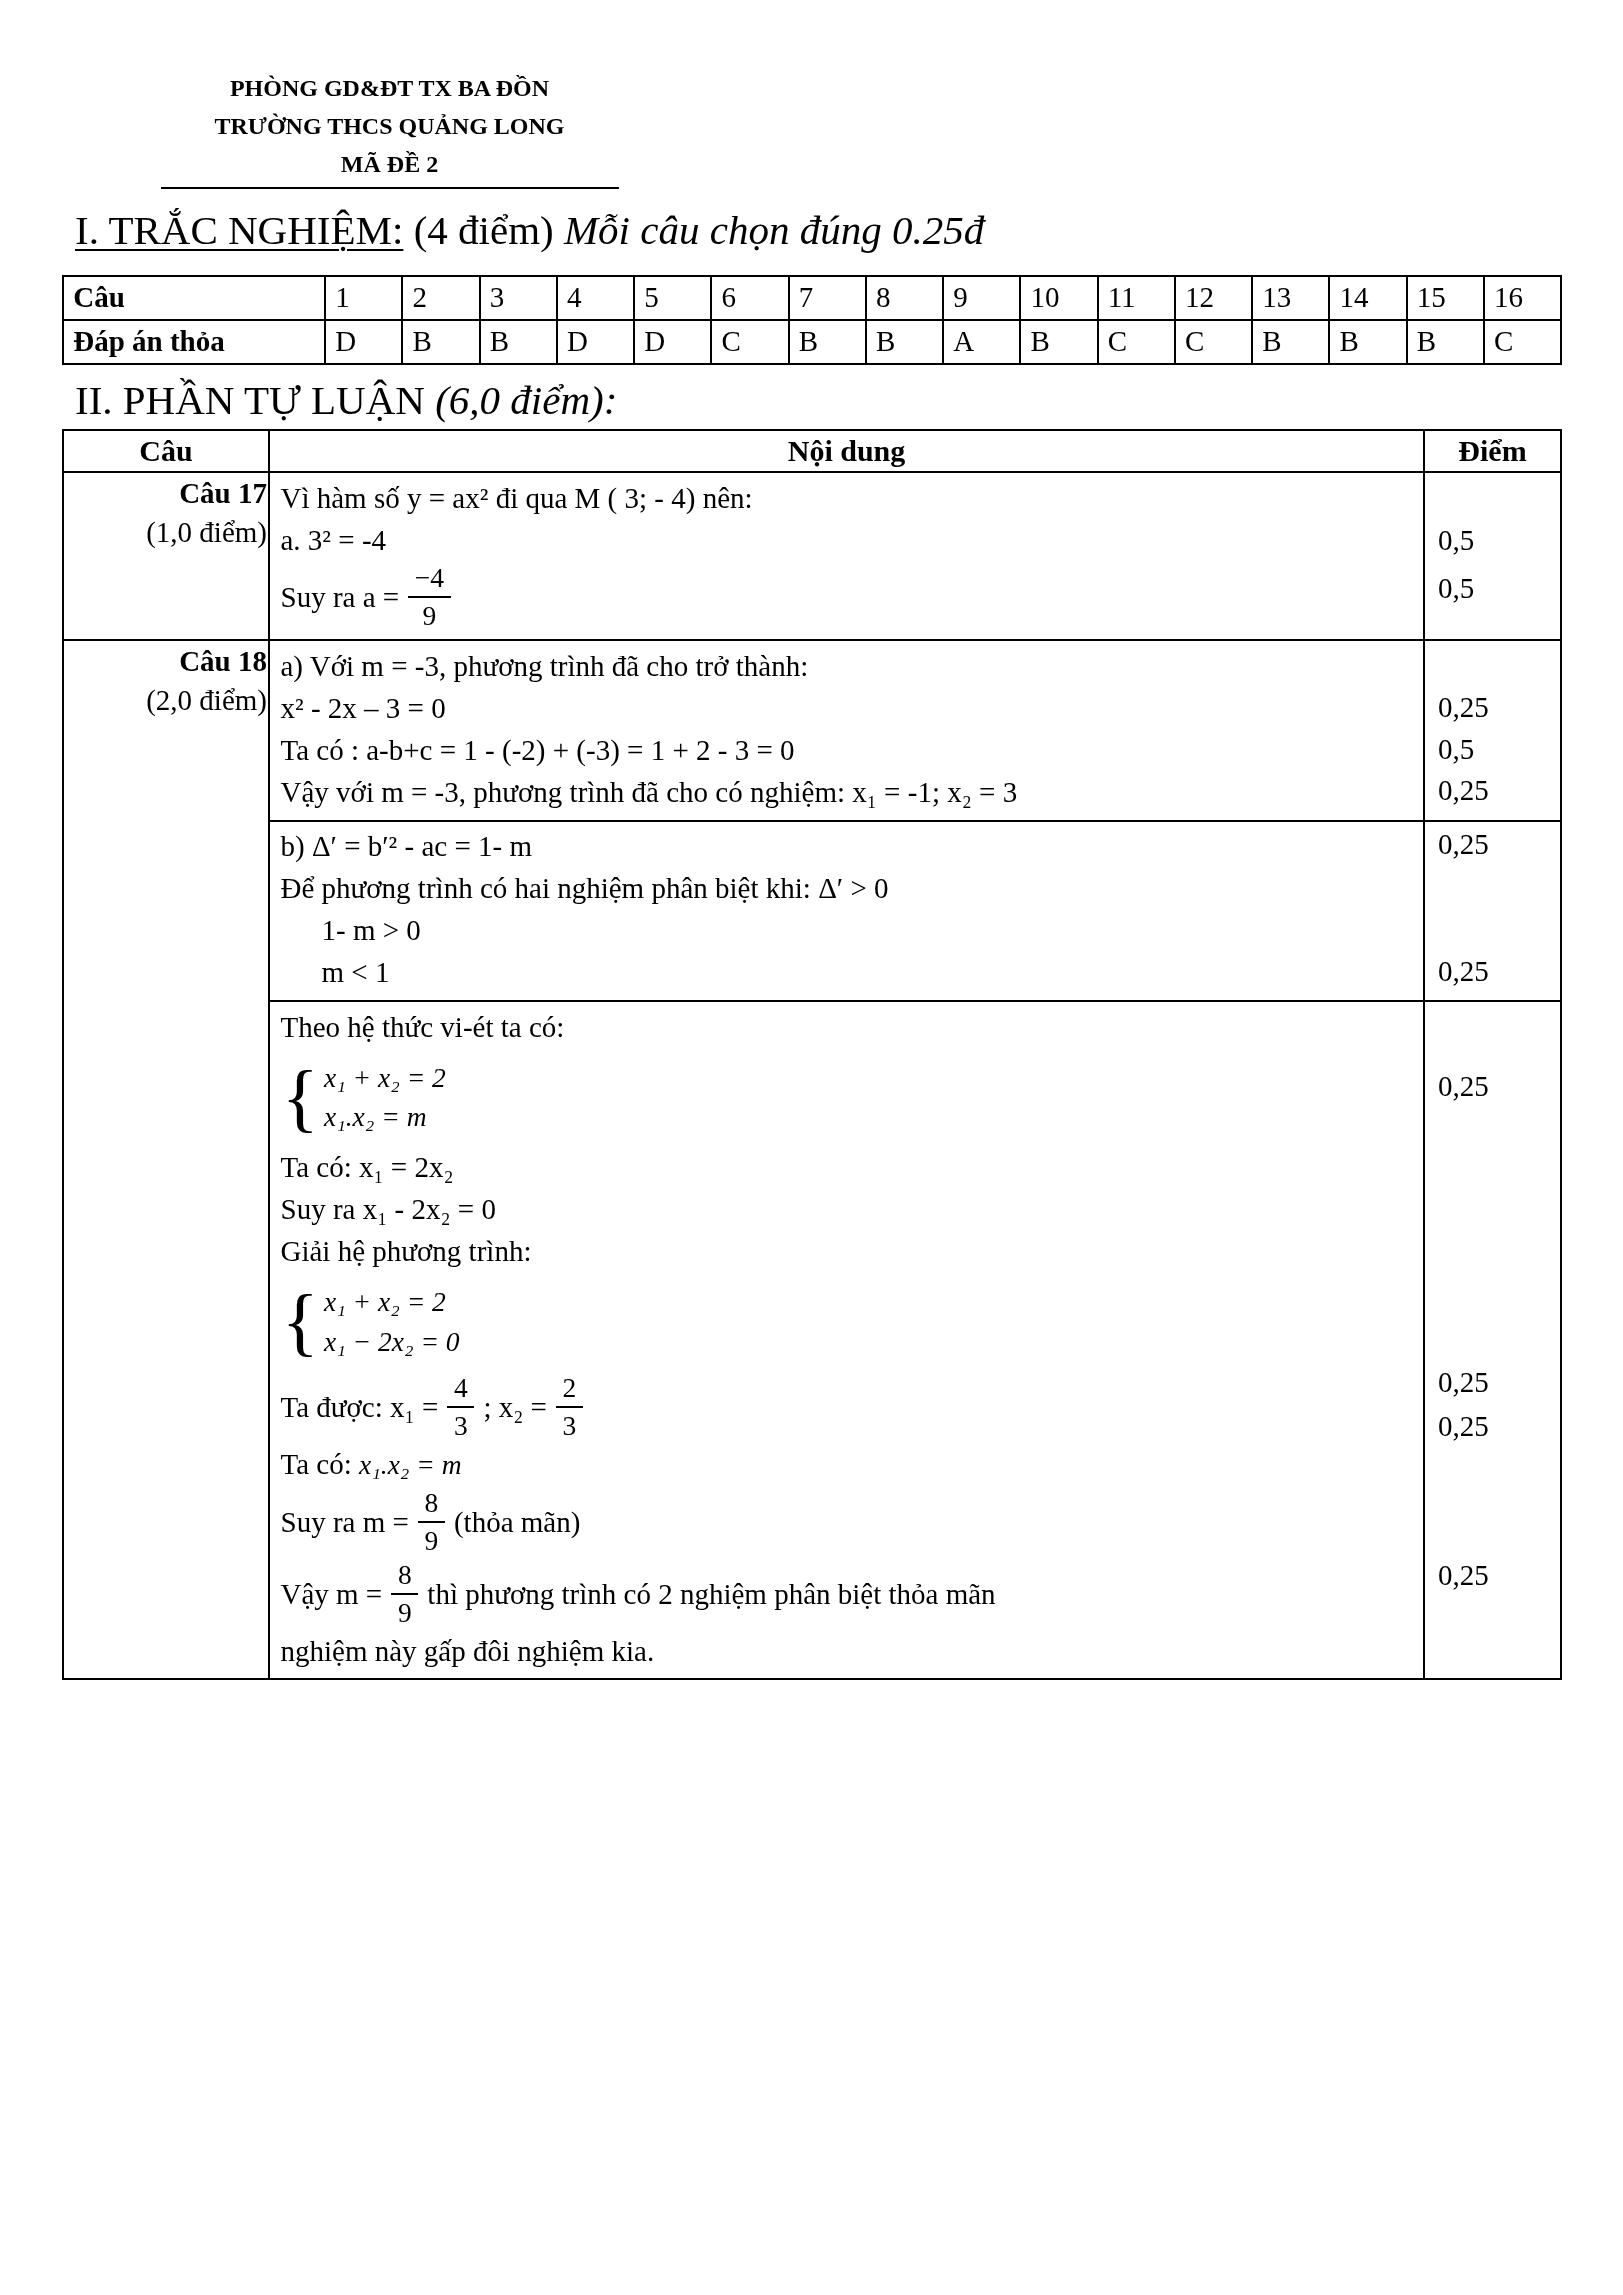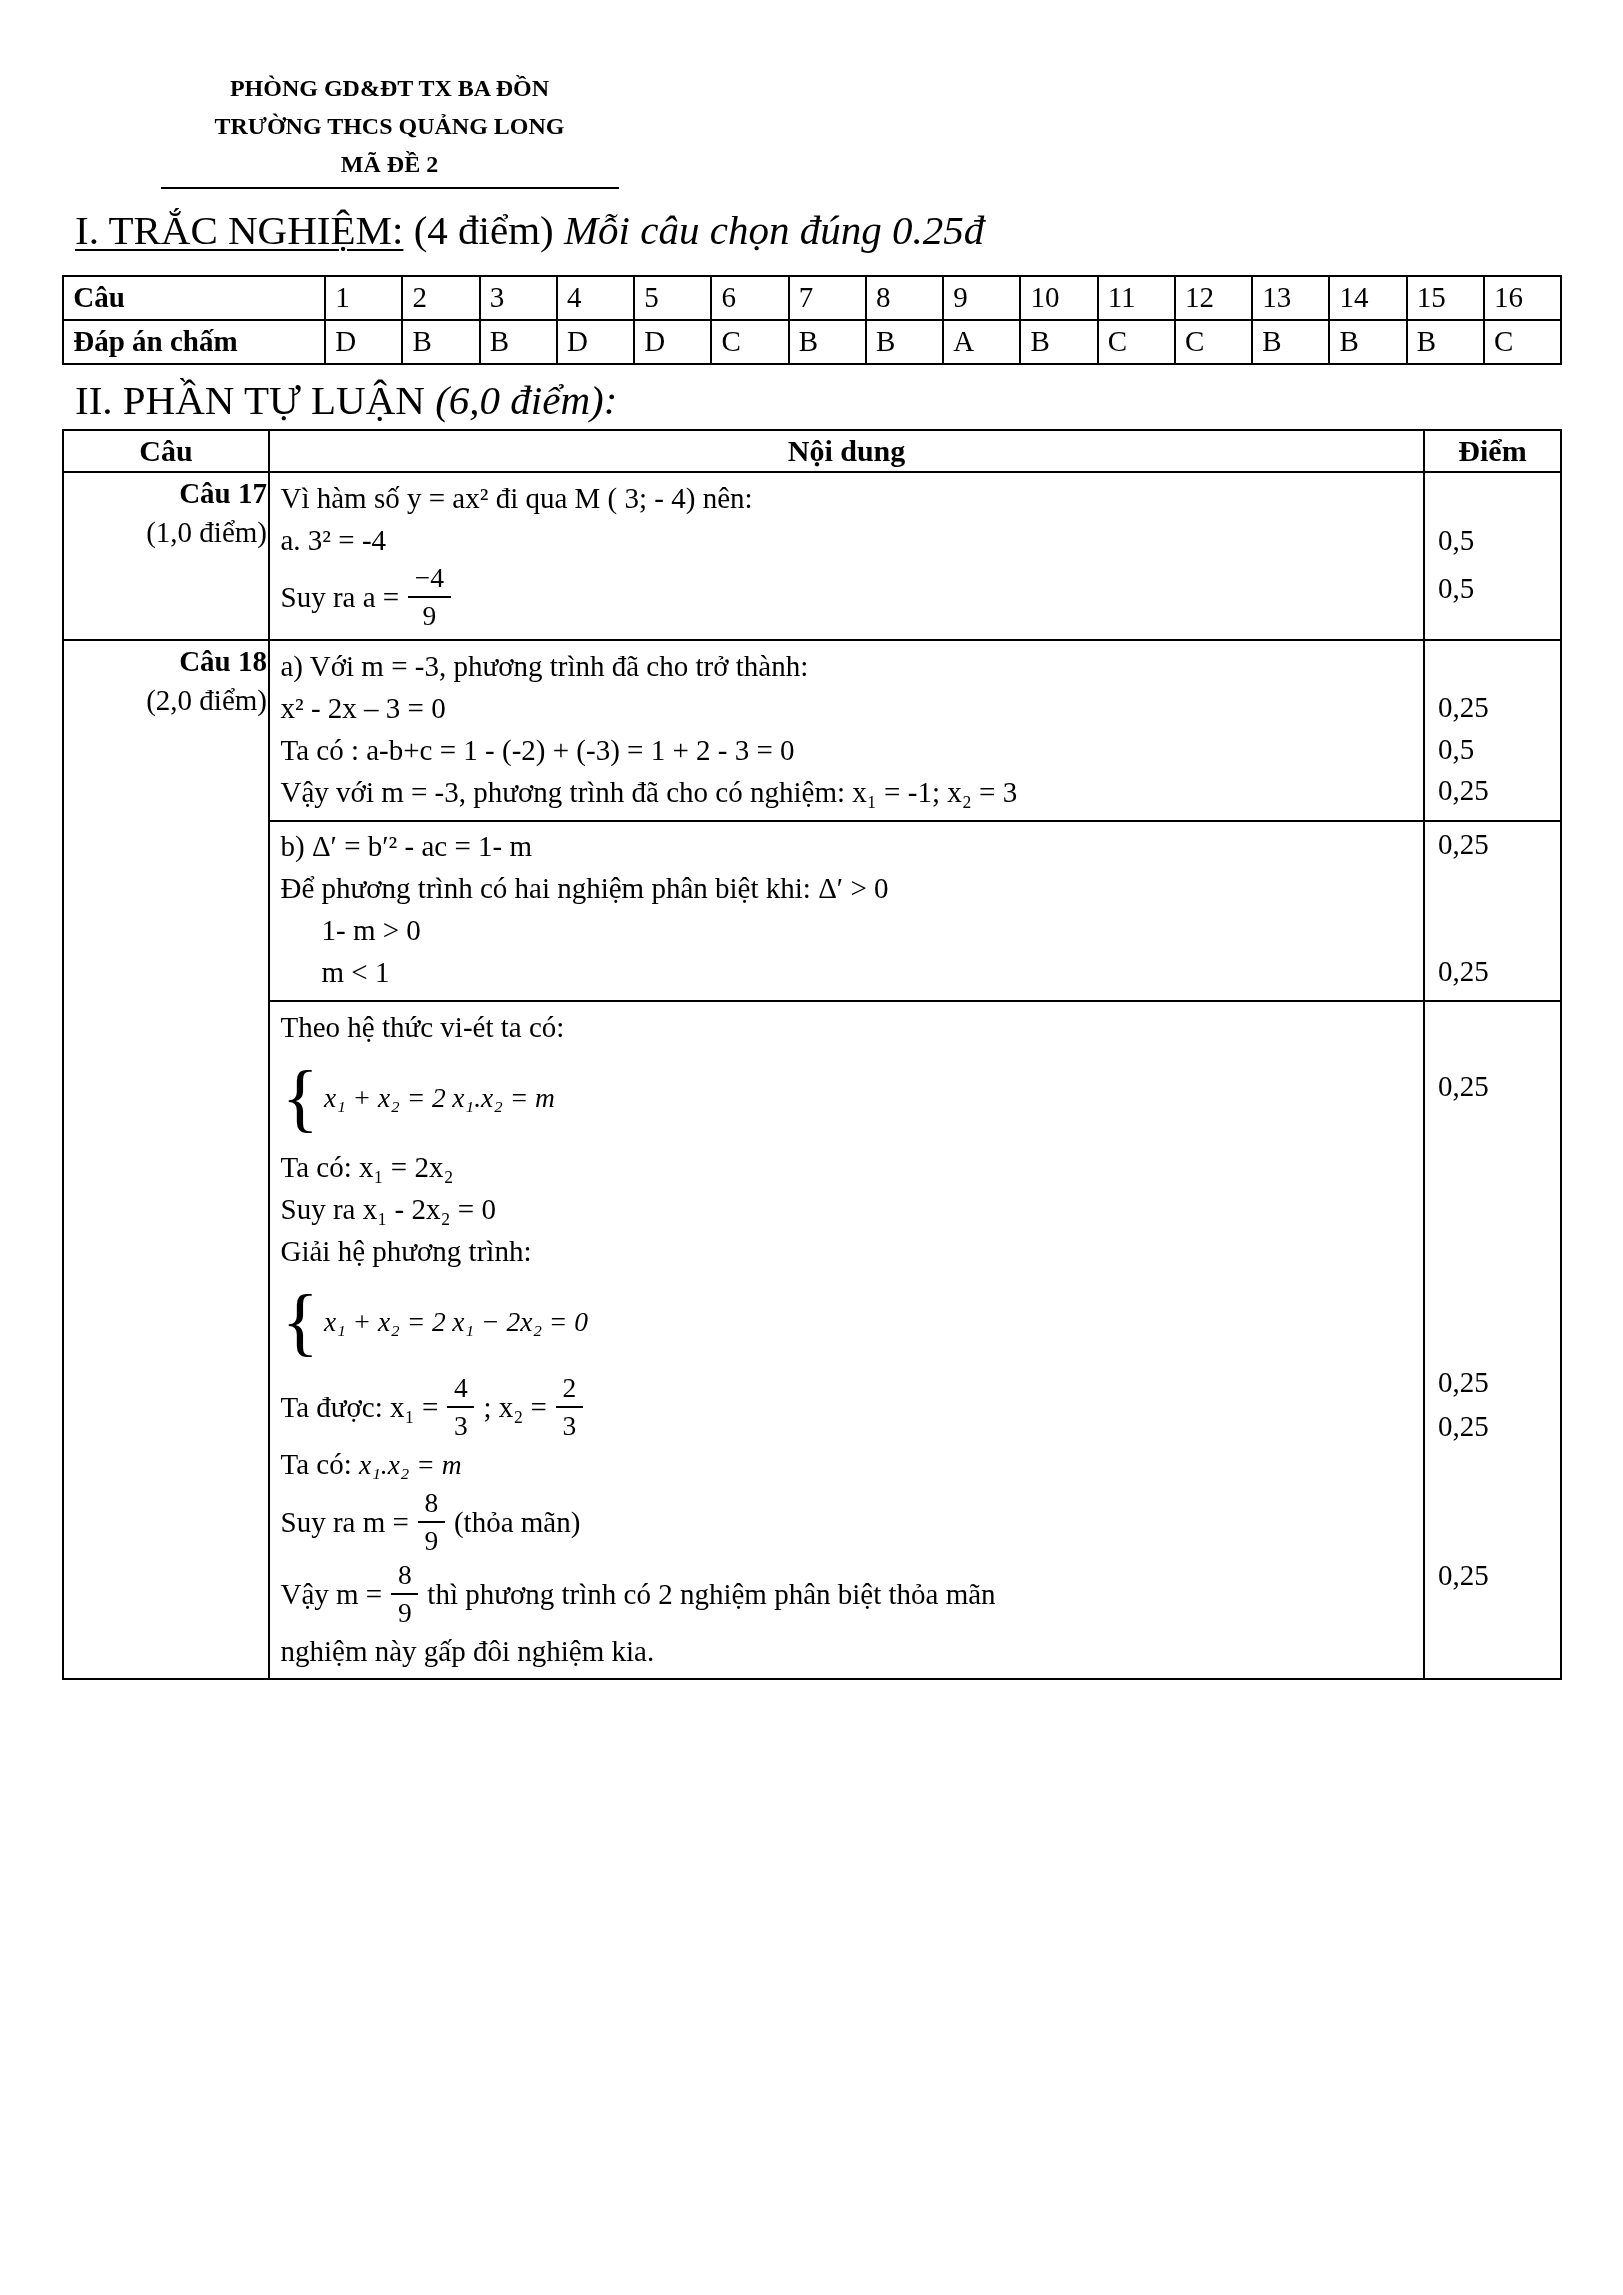--- a/index.html
+++ b/index.html
@@ -43,21 +43,21 @@
   .pv{position:absolute;left:13px;white-space:nowrap;}
 
   
   .frac{display:inline-flex;flex-direction:column;text-align:center;font-size:27.5px;line-height:1.2;vertical-align:middle;}
   .frac .num{padding:0 6.5px 1.3px;border-bottom:2px solid #000;}
   .frac .den{padding:1.3px 6.5px 0;}
 
   
   .system{display:flex;align-items:center;margin:5.2px 0 5.2px 1.3px;min-height:88px;}
   .brace{font-size:77px;line-height:1;font-weight:400;margin-right:5.2px;}
-  .eqs{display:flex;flex-direction:row;gap:6.5px;font-style:italic;font-size:27.5px;line-height:1.2;}
+  .eqs{display:flex;flex-direction:column;gap:6.5px;font-style:italic;font-size:27.5px;line-height:1.2;}
   .imath{font-style:italic;font-size:27.5px;}
 
   
   .d17-1{top:51px;} .d17-2{top:99px;}
   .da-1{top:50px;} .da-2{top:92px;} .da-3{top:133px;}
   .db1-1{top:6.5px;} .db1-2{top:133px;}
   .db2-1{top:68px;} .db2-2{top:364px;} .db2-3{top:408px;} .db2-4{top:557px;}
 </style>
 </head>
 <body>
@@ -113,21 +113,21 @@
       <td>9</td>
       <td>10</td>
       <td>11</td>
       <td>12</td>
       <td>13</td>
       <td>14</td>
       <td>15</td>
       <td>16</td>
     </tr>
     <tr>
-      <td class="lbl">Đáp án chấm</td>
+      <td class="lbl">Đáp án thỏa</td>
       <td>D</td>
       <td>B</td>
       <td>B</td>
       <td>D</td>
       <td>D</td>
       <td>C</td>
       <td>B</td>
       <td>B</td>
       <td>A</td>
       <td>B</td>

